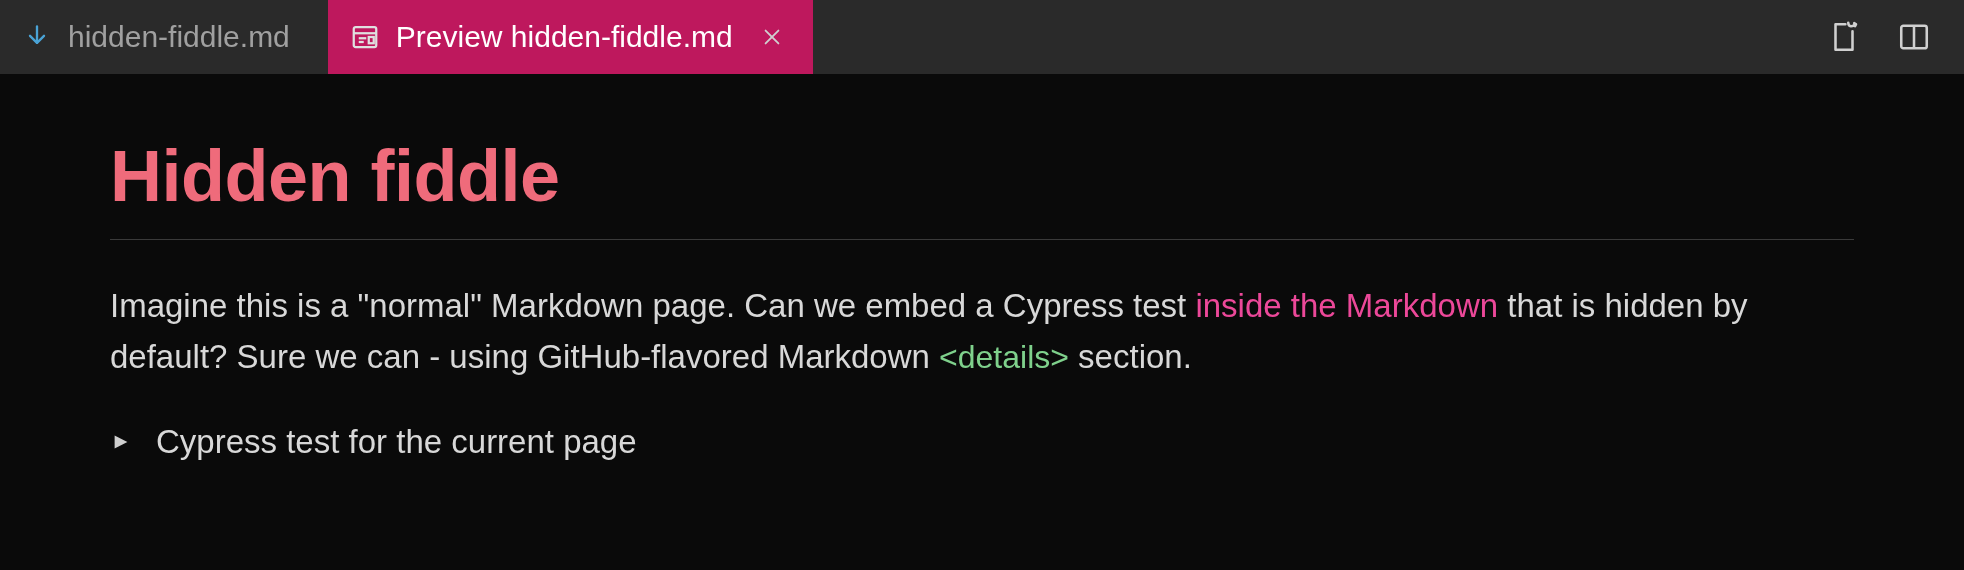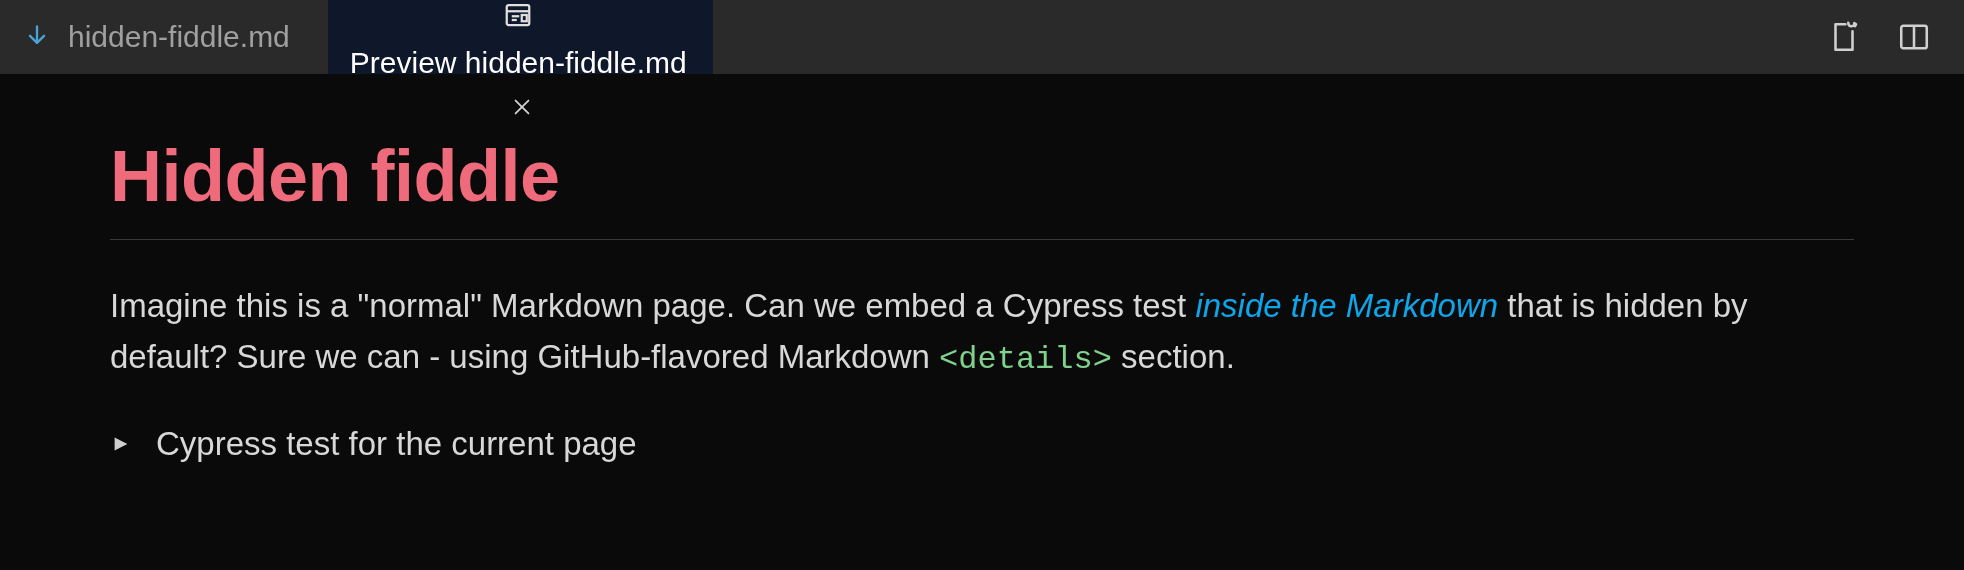--- a/index.html
+++ b/index.html
@@ -27,23 +27,22 @@
     font-size: 30px;
     color: #a0a0a0;
     gap: 16px;
     cursor: pointer;
     white-space: nowrap;
   }
   .tab.inactive {
     background: #2a2a2a;
   }
   .tab.active {
-    background: #0f172a;
+    background: #be185d;
     color: #ffffff;
-    flex-direction: column;
   }
   .tab .icon {
     display: inline-flex;
     align-items: center;
     justify-content: center;
     width: 30px;
     height: 30px;
   }
   .tab .icon svg { display:block; }
   .tab .close {
@@ -89,25 +88,24 @@
     letter-spacing: -0.5px;
     margin-top: 11px;
   }
   p.para {
     font-size: 33px;
     line-height: 1.55;
     color: #d8d8d8;
     margin-bottom: 40px;
   }
   .em-link {
-    color: #0ea5e9;
-    font-style: italic;
+    color: #ec4899;
   }
   code.inline {
-    font-family: Liberation Mono, monospace;
+    font-family: Liberation Sans, sans-serif;
     color: #7fd18c;
     font-size: 32px;
   }
   .details {
     display: flex;
     align-items: center;
     gap: 24px;
     font-size: 33px;
     color: #d8d8d8;
     cursor: pointer;

